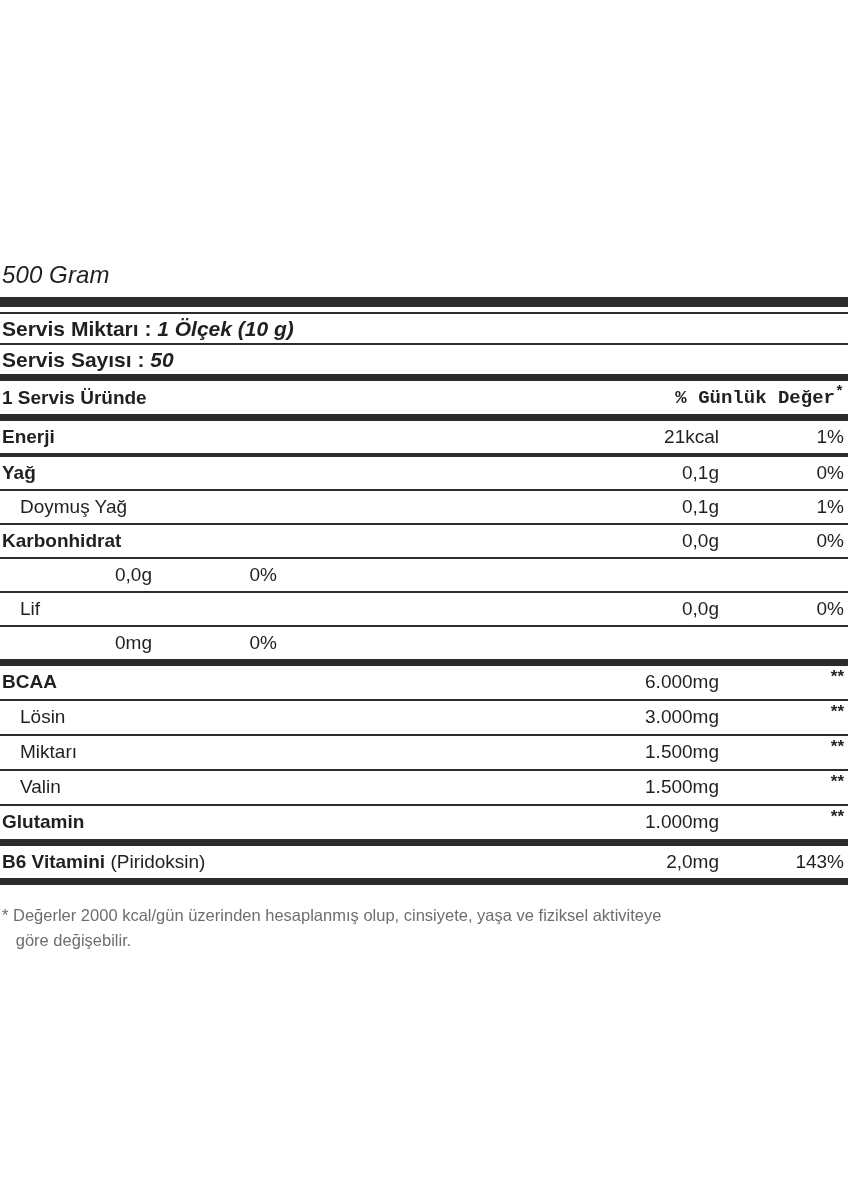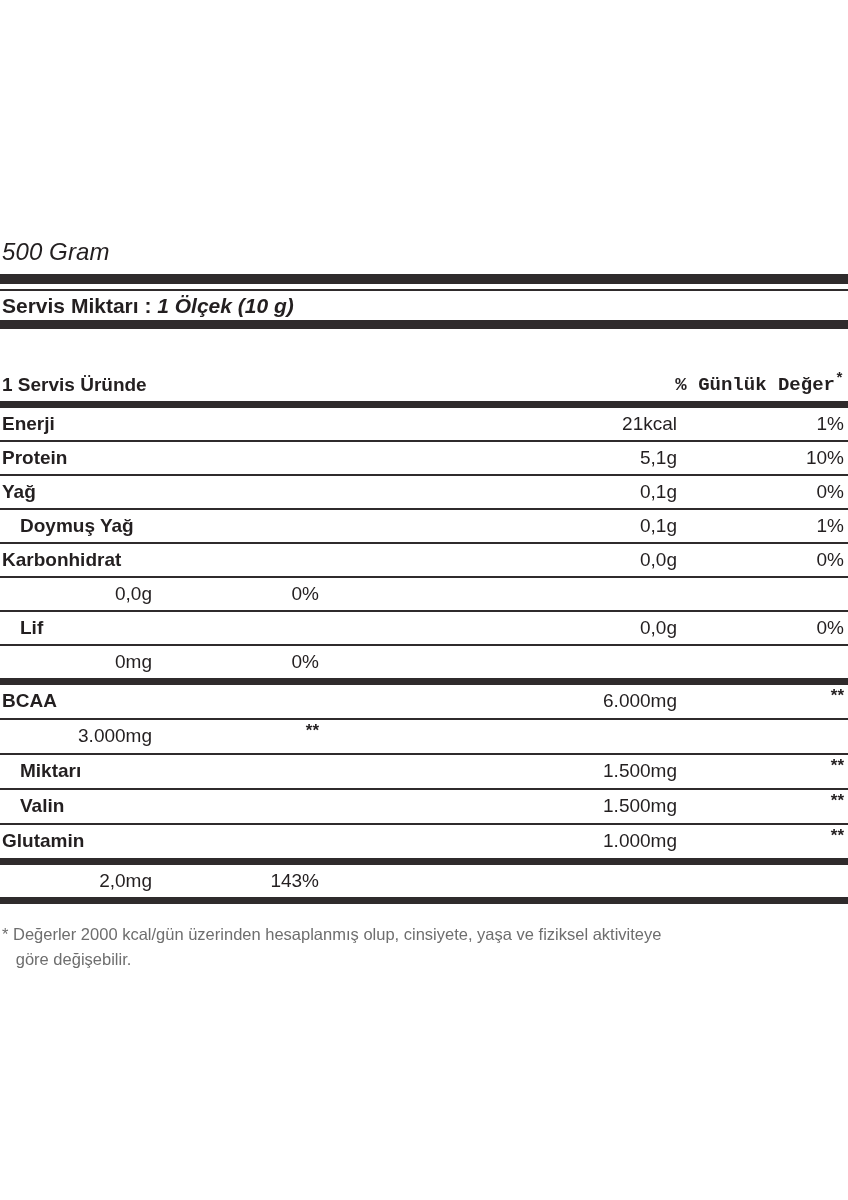--- a/index.html
+++ b/index.html
@@ -32,20 +32,21 @@
 
   
   .product-size {
     font-size: 24px;
     font-style: italic;
     font-weight: 400;
     line-height: 32px;
     color: #231f20;
     padding: 0 0 6px 2px;
     letter-spacing: 0.1px;
+    margin-top: 23px;
   }
 
   
   .bar-thick {
     height: 10px;
     background: #2f2b2c;
     width: 100%;
   }
   .bar-mid {
     height: 7px;
@@ -76,21 +77,20 @@
   .head-row {
     display: flex;
     align-items: flex-end;
     justify-content: space-between;
     padding: 5px 2px 4px 2px;
   }
   .head-left {
     font-size: 19px;
     font-weight: 700;
     line-height: 24px;
-    margin-top: 39px;
   }
   .head-right {
     font-size: 19px;
     font-weight: 700;
     line-height: 24px;
     position: relative;
     padding-right: 2px;
     font-family: Liberation Mono, monospace;
   }
   .head-right .star {
@@ -100,28 +100,27 @@
   }
 
   
   .nut-row {
     display: flex;
     align-items: baseline;
     padding: 3px 2px 4px 2px;
     font-size: 19px;
     line-height: 25px;
     white-space: nowrap;
-    gap: 42px;
   }
   .nut-name {
     flex: 1 1 auto;
     text-align: left;
   }
   .nut-row.bold .nut-name { font-weight: 700; }
-  .nut-row.sub .nut-name { font-weight: 700; padding-left: 18px; }
+  .nut-row.sub .nut-name { font-weight: 400; padding-left: 18px; }
   .nut-name .light { font-weight: 400; }
 
   .nut-amount {
     flex: 0 0 auto;
     width: 150px;
     text-align: right;
     font-weight: 400;
     padding-right: 5px;
   }
   .nut-dv {
@@ -164,45 +163,44 @@
     <div class="gap-sm"></div>
     <div class="rule-thin"></div>
 
     <div class="serving-row">
       <span>Servis Miktarı :</span>
       <span class="val">1 Ölçek (10 g)</span>
     </div>
 
     <div class="rule-thin"></div>
 
+    <div class="serving-row">
+      <span>Servis Sayısı :</span>
+      <span class="val">50</span>
+    </div>
 
     <div class="bar-mid"></div>
 
     <div class="head-row">
       <div class="head-left">1 Servis Üründe</div>
       <div class="head-right">
         <span>% Günlük Değer</span><span class="star">*</span>
       </div>
     </div>
 
     <div class="bar-mid"></div>
 
     <div>
       <div class="nut-row bold">
         <div class="nut-name">Enerji</div>
         <div class="nut-amount">21kcal</div>
         <div class="nut-dv">1%</div>
       </div>
       <div class="rule-thin"></div>
 
-      <div class="nut-row bold">
-        <div class="nut-name">Protein</div>
-        <div class="nut-amount">5,1g</div>
-        <div class="nut-dv">10%</div>
-      </div>
       <div class="rule-thin"></div>
 
       <div class="nut-row bold">
         <div class="nut-name">Yağ</div>
         <div class="nut-amount">0,1g</div>
         <div class="nut-dv">0%</div>
       </div>
       <div class="rule-thin"></div>
 
       <div class="nut-row sub">
@@ -242,20 +240,21 @@
 
     <div>
       <div class="nut-row bold">
         <div class="nut-name">BCAA</div>
         <div class="nut-amount">6.000mg</div>
         <div class="nut-dv marker">**</div>
       </div>
       <div class="rule-thin"></div>
 
       <div class="nut-row sub">
+        <div class="nut-name">Lösin</div>
         <div class="nut-amount">3.000mg</div>
         <div class="nut-dv marker">**</div>
       </div>
       <div class="rule-thin"></div>
 
       <div class="nut-row sub">
         <div class="nut-name">Miktarı</div>
         <div class="nut-amount">1.500mg</div>
         <div class="nut-dv marker">**</div>
       </div>
@@ -272,20 +271,21 @@
         <div class="nut-name">Glutamin</div>
         <div class="nut-amount">1.000mg</div>
         <div class="nut-dv marker">**</div>
       </div>
     </div>
 
     <div class="bar-mid"></div>
 
     <div>
       <div class="nut-row bold">
+        <div class="nut-name"><span>B6 Vitamini</span><span class="light"> (Piridoksin)</span></div>
         <div class="nut-amount">2,0mg</div>
         <div class="nut-dv">143%</div>
       </div>
     </div>
 
     <div class="bar-mid"></div>
 
     <div class="footnotes">
       <span class="footnote">* Değerler 2000 kcal/gün üzerinden hesaplanmış olup, cinsiyete, yaşa ve fiziksel aktiviteye
    göre değişebilir.</span>

